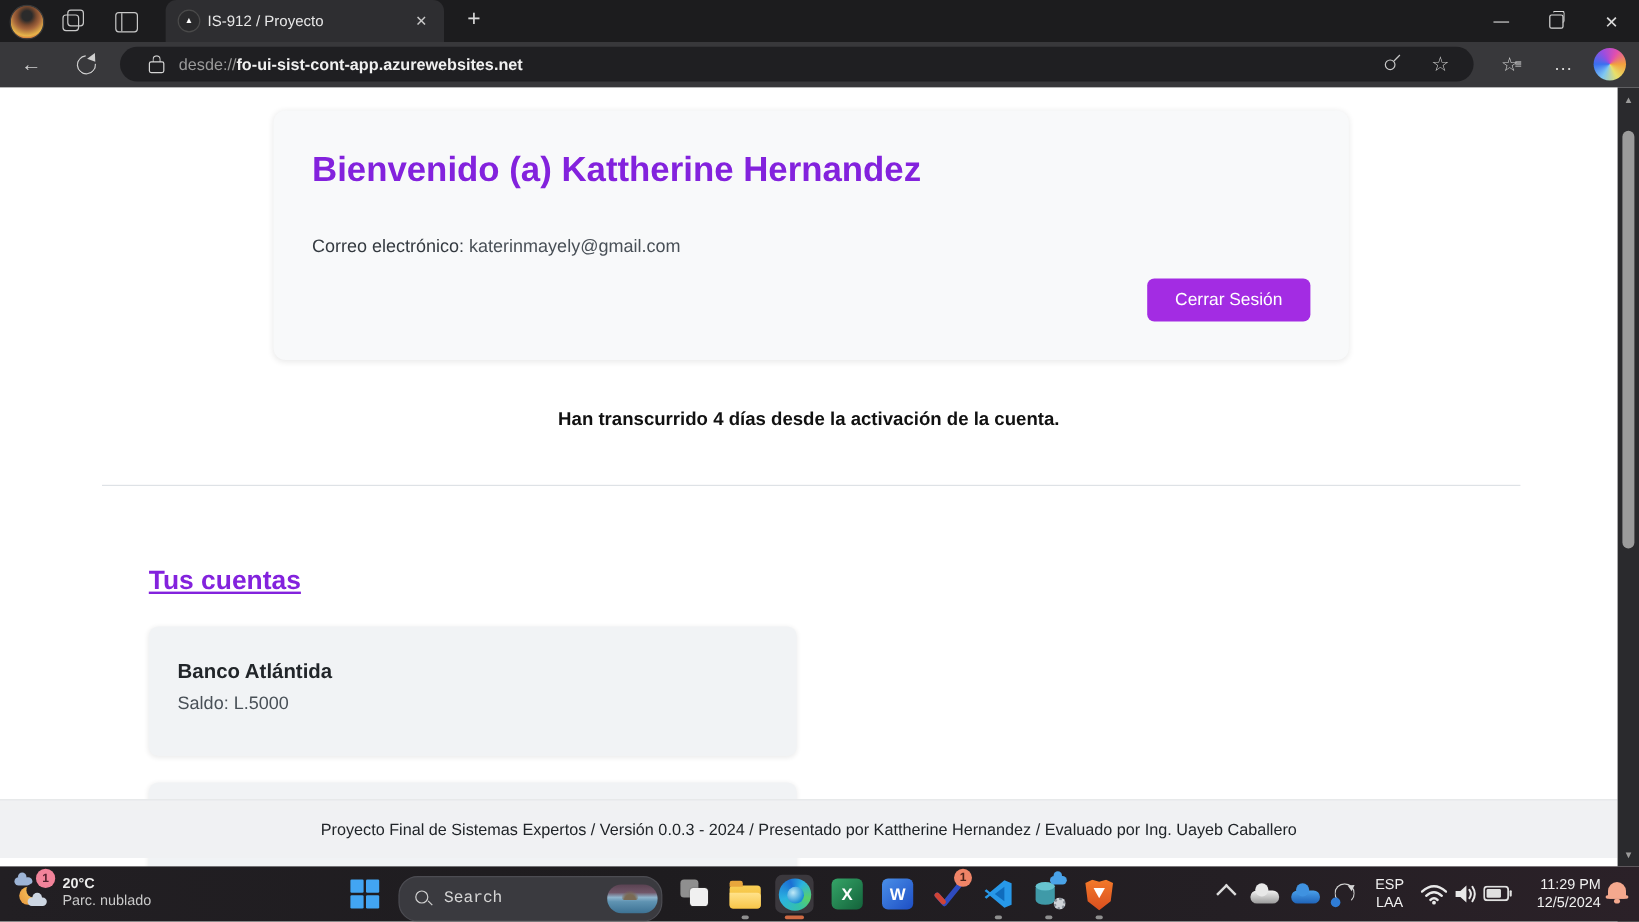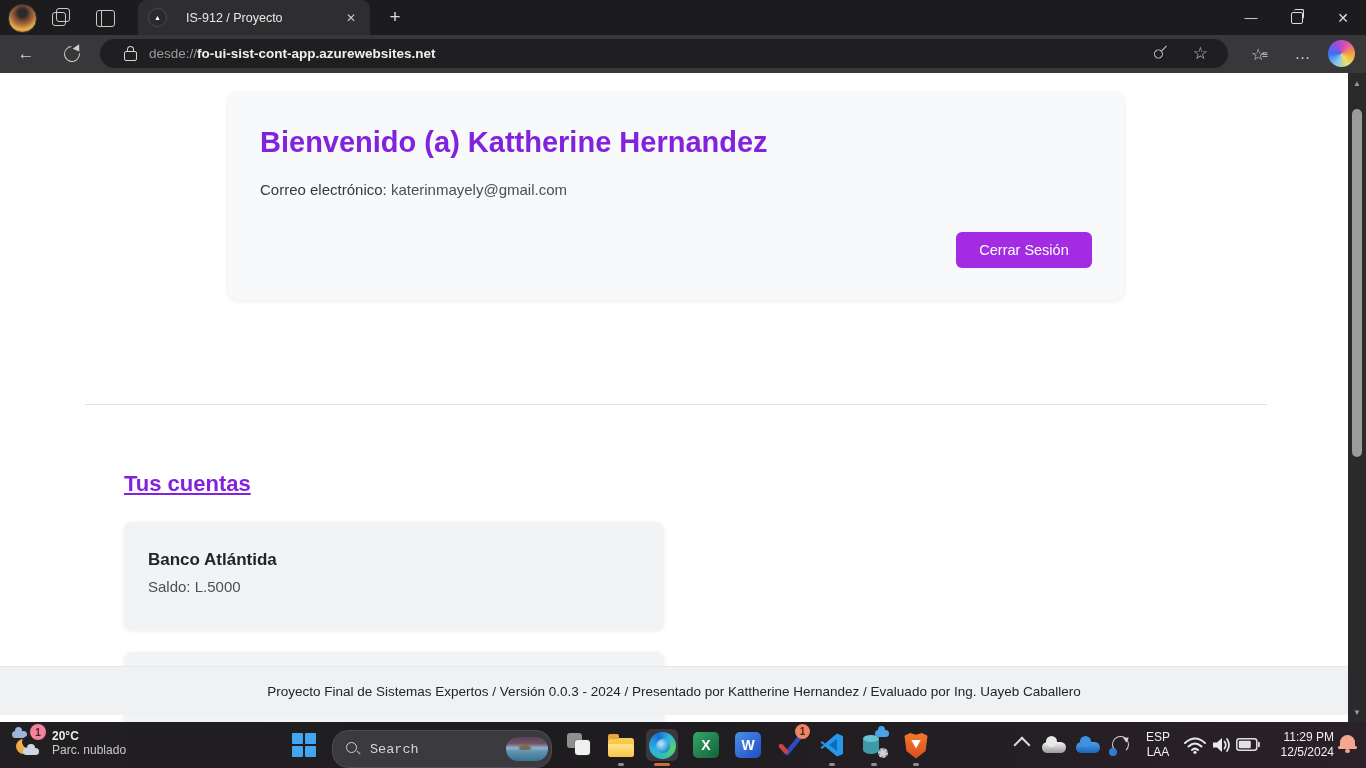--- a/index.html
+++ b/index.html
@@ -15,21 +15,21 @@
   .ws-icon{left:52px;}
   .ws-icon span{position:absolute;width:12px;height:12px;border:1.6px solid #c9c9c9;border-radius:3px;background:transparent;}
   .ws-icon span:nth-child(1){left:0;top:4px;}
   .ws-icon span:nth-child(2){left:4px;top:0;}
   .vt-icon{left:96px;width:17px;height:15px;top:10px;border:1.6px solid #c9c9c9;border-radius:3px;}
   .vt-icon::before{content:"";position:absolute;left:4px;top:0;bottom:0;width:0;border-left:1.6px solid #c9c9c9;}
   .tab{position:absolute;left:138px;top:0;width:232px;height:35px;background:#2e2e31;border-radius:9px 9px 0 0;
     display:flex;align-items:center;padding:0 10px;box-sizing:border-box;}
   .favicon{width:17px;height:17px;border-radius:50%;background:#2a2a2c;border:1px solid #4a4a4a;
     display:flex;align-items:center;justify-content:center;color:#fff;font-size:7px;flex:0 0 auto;}
-  .tab-title{color:#e8e8e8;font-size:12.5px;margin-left:19px;white-space:nowrap;overflow:hidden;flex:1;}
+  .tab-title{color:#e8e8e8;font-size:12.5px;margin-left:6px;white-space:nowrap;overflow:hidden;flex:1;}
   .tab-close{color:#c9c9c9;font-size:12px;padding:2px 4px;flex:0 0 auto;}
   .newtab{position:absolute;left:382px;top:4px;width:26px;height:26px;color:#d9d9d9;font-size:19px;
     display:flex;align-items:center;justify-content:center;}
   .wctl{position:absolute;top:0;height:35px;width:46px;display:flex;align-items:center;justify-content:center;color:#dcdcdc;font-size:13px;}
   .wc-min{left:1228px;}
   .wc-max{left:1274px;}
   .wc-close{left:1320px;font-size:14px;}
   .restore-ic{position:relative;width:10px;height:10px;border:1.4px solid #dcdcdc;border-radius:2px;background:#1c1c1e;}
   .restore-ic::before{content:"";position:absolute;left:2px;top:-4px;width:9px;height:9px;border:1.4px solid #dcdcdc;border-radius:2px;border-left:none;border-bottom:none;}
 
@@ -62,21 +62,21 @@
   .viewport{position:absolute;top:73px;left:0;width:1348px;height:762px;background:#fff;overflow:hidden;}
   .vscroll{position:absolute;top:73px;left:1348px;width:18px;height:649px;background:#2a2a2d;}
   .scroll-arrow{position:absolute;left:0;width:18px;height:16px;color:#9b9b9b;font-size:8px;display:flex;align-items:center;justify-content:center;}
   .sa-up{top:2px;}
   .sa-down{bottom:2px;}
   .vthumb{position:absolute;left:4px;top:36px;width:10px;height:348px;border-radius:5px;background:#9b9b9b;}
 
   .welcome-card{position:absolute;left:228px;top:19px;width:896px;height:208px;background:#f8f9fa;border-radius:10px;
     box-shadow:0 1px 5px rgba(0,0,0,.09);box-sizing:border-box;padding:34px 32px;}
   .welcome-title{color:#8322dd;font-size:29px;font-weight:bold;margin:0;}
-  .email-line{margin-top:22px;font-size:15px;color:#343a40;}
+  .email-line{margin-top:38px;font-size:15px;color:#343a40;}
   .email-value{color:#495057;}
   .logout-btn{position:absolute;right:32px;bottom:32px;width:136px;height:36px;background:#a32ce3;color:#fff;
     border:none;border-radius:6px;font-size:14.5px;font-family:"Liberation Sans",sans-serif;display:flex;align-items:center;justify-content:center;}
   .notice{position:absolute;left:0;top:268px;width:1348px;text-align:center;font-size:15.5px;font-weight:bold;color:#111;}
   .divider{position:absolute;left:85px;top:331px;width:1182px;height:0;border-top:1px solid #dee2e6;}
 
   .accounts-heading{position:absolute;left:124px;top:398px;color:#8322dd;font-size:22px;font-weight:bold;text-decoration:underline;}
   .account-card{position:absolute;left:124px;width:540px;background:#f1f3f5;border-radius:8px;box-shadow:0 1px 4px rgba(0,0,0,.08);box-sizing:border-box;}
   .account-card.c1{top:449px;height:108px;padding:28px 24px;}
   .account-card.c2{top:579px;height:80px;}
@@ -221,20 +221,21 @@
 
     <div class="welcome-card">
       <h1 class="welcome-title">Bienvenido (a) Kattherine Hernandez</h1>
       <div class="email-line">
         <span>Correo electrónico:</span>
         <span class="email-value">katerinmayely@gmail.com</span>
       </div>
       <button class="logout-btn">Cerrar Sesión</button>
     </div>
 
+    <div class="notice">Han transcurrido 4 días desde la activación de la cuenta.</div>
     <div class="divider"></div>
 
     <div class="accounts-heading">Tus cuentas</div>
 
     <div class="account-card c1">
       <div class="bank-name">Banco Atlántida</div>
       <div class="bank-balance">
         <span>Saldo:</span>
         <span>L.5000</span>
       </div>

